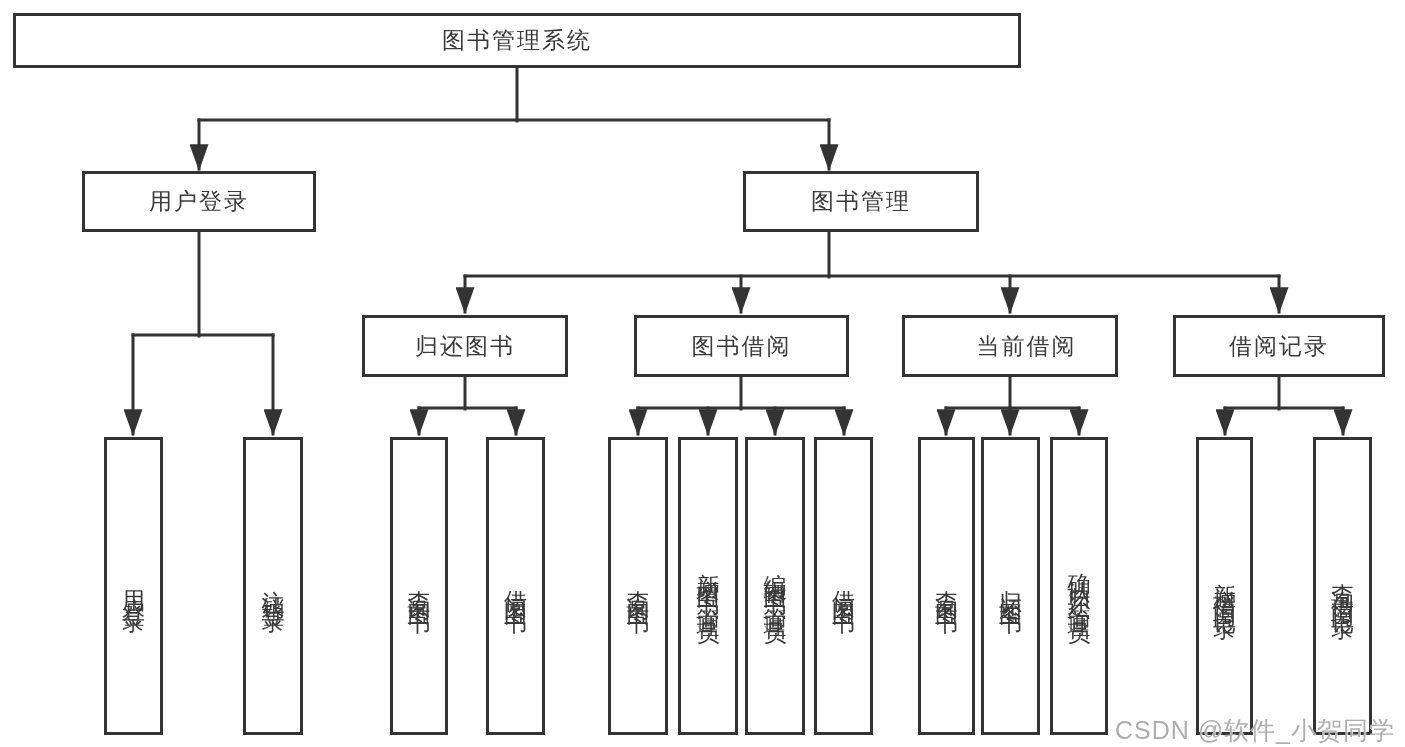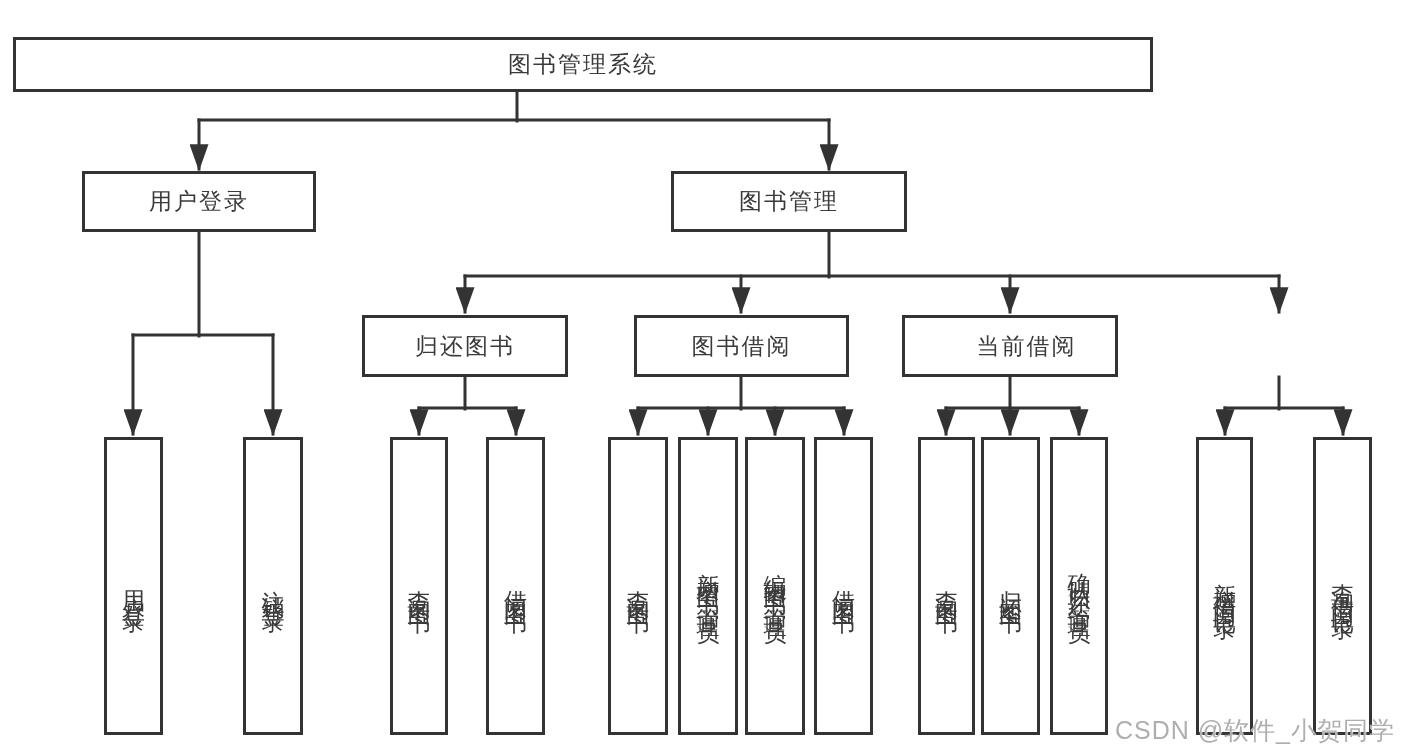--- a/index.html
+++ b/index.html
@@ -100,39 +100,42 @@
       <path d="M1010 408 V434" marker-end="url(#arrow)"></path>
       <path d="M1079 408 V434" marker-end="url(#arrow)"></path>
 
       <path d="M1279 377 V409"></path>
       <path d="M1225 408 H1343"></path>
       <path d="M1225 408 V434" marker-end="url(#arrow)"></path>
       <path d="M1343 408 V434" marker-end="url(#arrow)"></path>
     </g>
   </svg>
 
-  <div class="box" style="left:13px; top:13px; width:1140px; height:55px;margin-top:24px;">
+  <div class="box" style="left:13px; top:13px; width:1008px; height:55px;">
     <span class="hlabel">图书管理系统</span>
   </div>
 
   <div class="box" style="left:82px; top:171px; width:234px; height:61px;">
     <span class="hlabel">用户登录</span>
   </div>
-  <div class="box" style="left:671px; top:171px; width:236px; height:61px;">
+  <div class="box" style="left:743px; top:171px; width:236px; height:61px;">
     <span class="hlabel">图书管理</span>
   </div>
 
   <div class="box" style="left:362px; top:315px; width:206px; height:62px;">
     <span class="hlabel">归还图书</span>
   </div>
   <div class="box" style="left:634px; top:315px; width:215px; height:62px;">
     <span class="hlabel">图书借阅</span>
   </div>
   <div class="box" style="left:902px; top:315px; width:216px; height:62px;padding-left:33px;">
     <span class="hlabel">当前借阅</span>
+  </div>
+  <div class="box" style="left:1173px; top:315px; width:212px; height:62px;">
+    <span class="hlabel">借阅记录</span>
   </div>
 
   <div class="box" style="left:104px; top:437px; width:59px; height:298px;">
     <span class="vlabel">用户登录</span>
   </div>
   <div class="box" style="left:243px; top:437px; width:60px; height:298px;">
     <span class="vlabel">注销登录</span>
   </div>
 
   <div class="box" style="left:390px; top:437px; width:58px; height:298px;">

